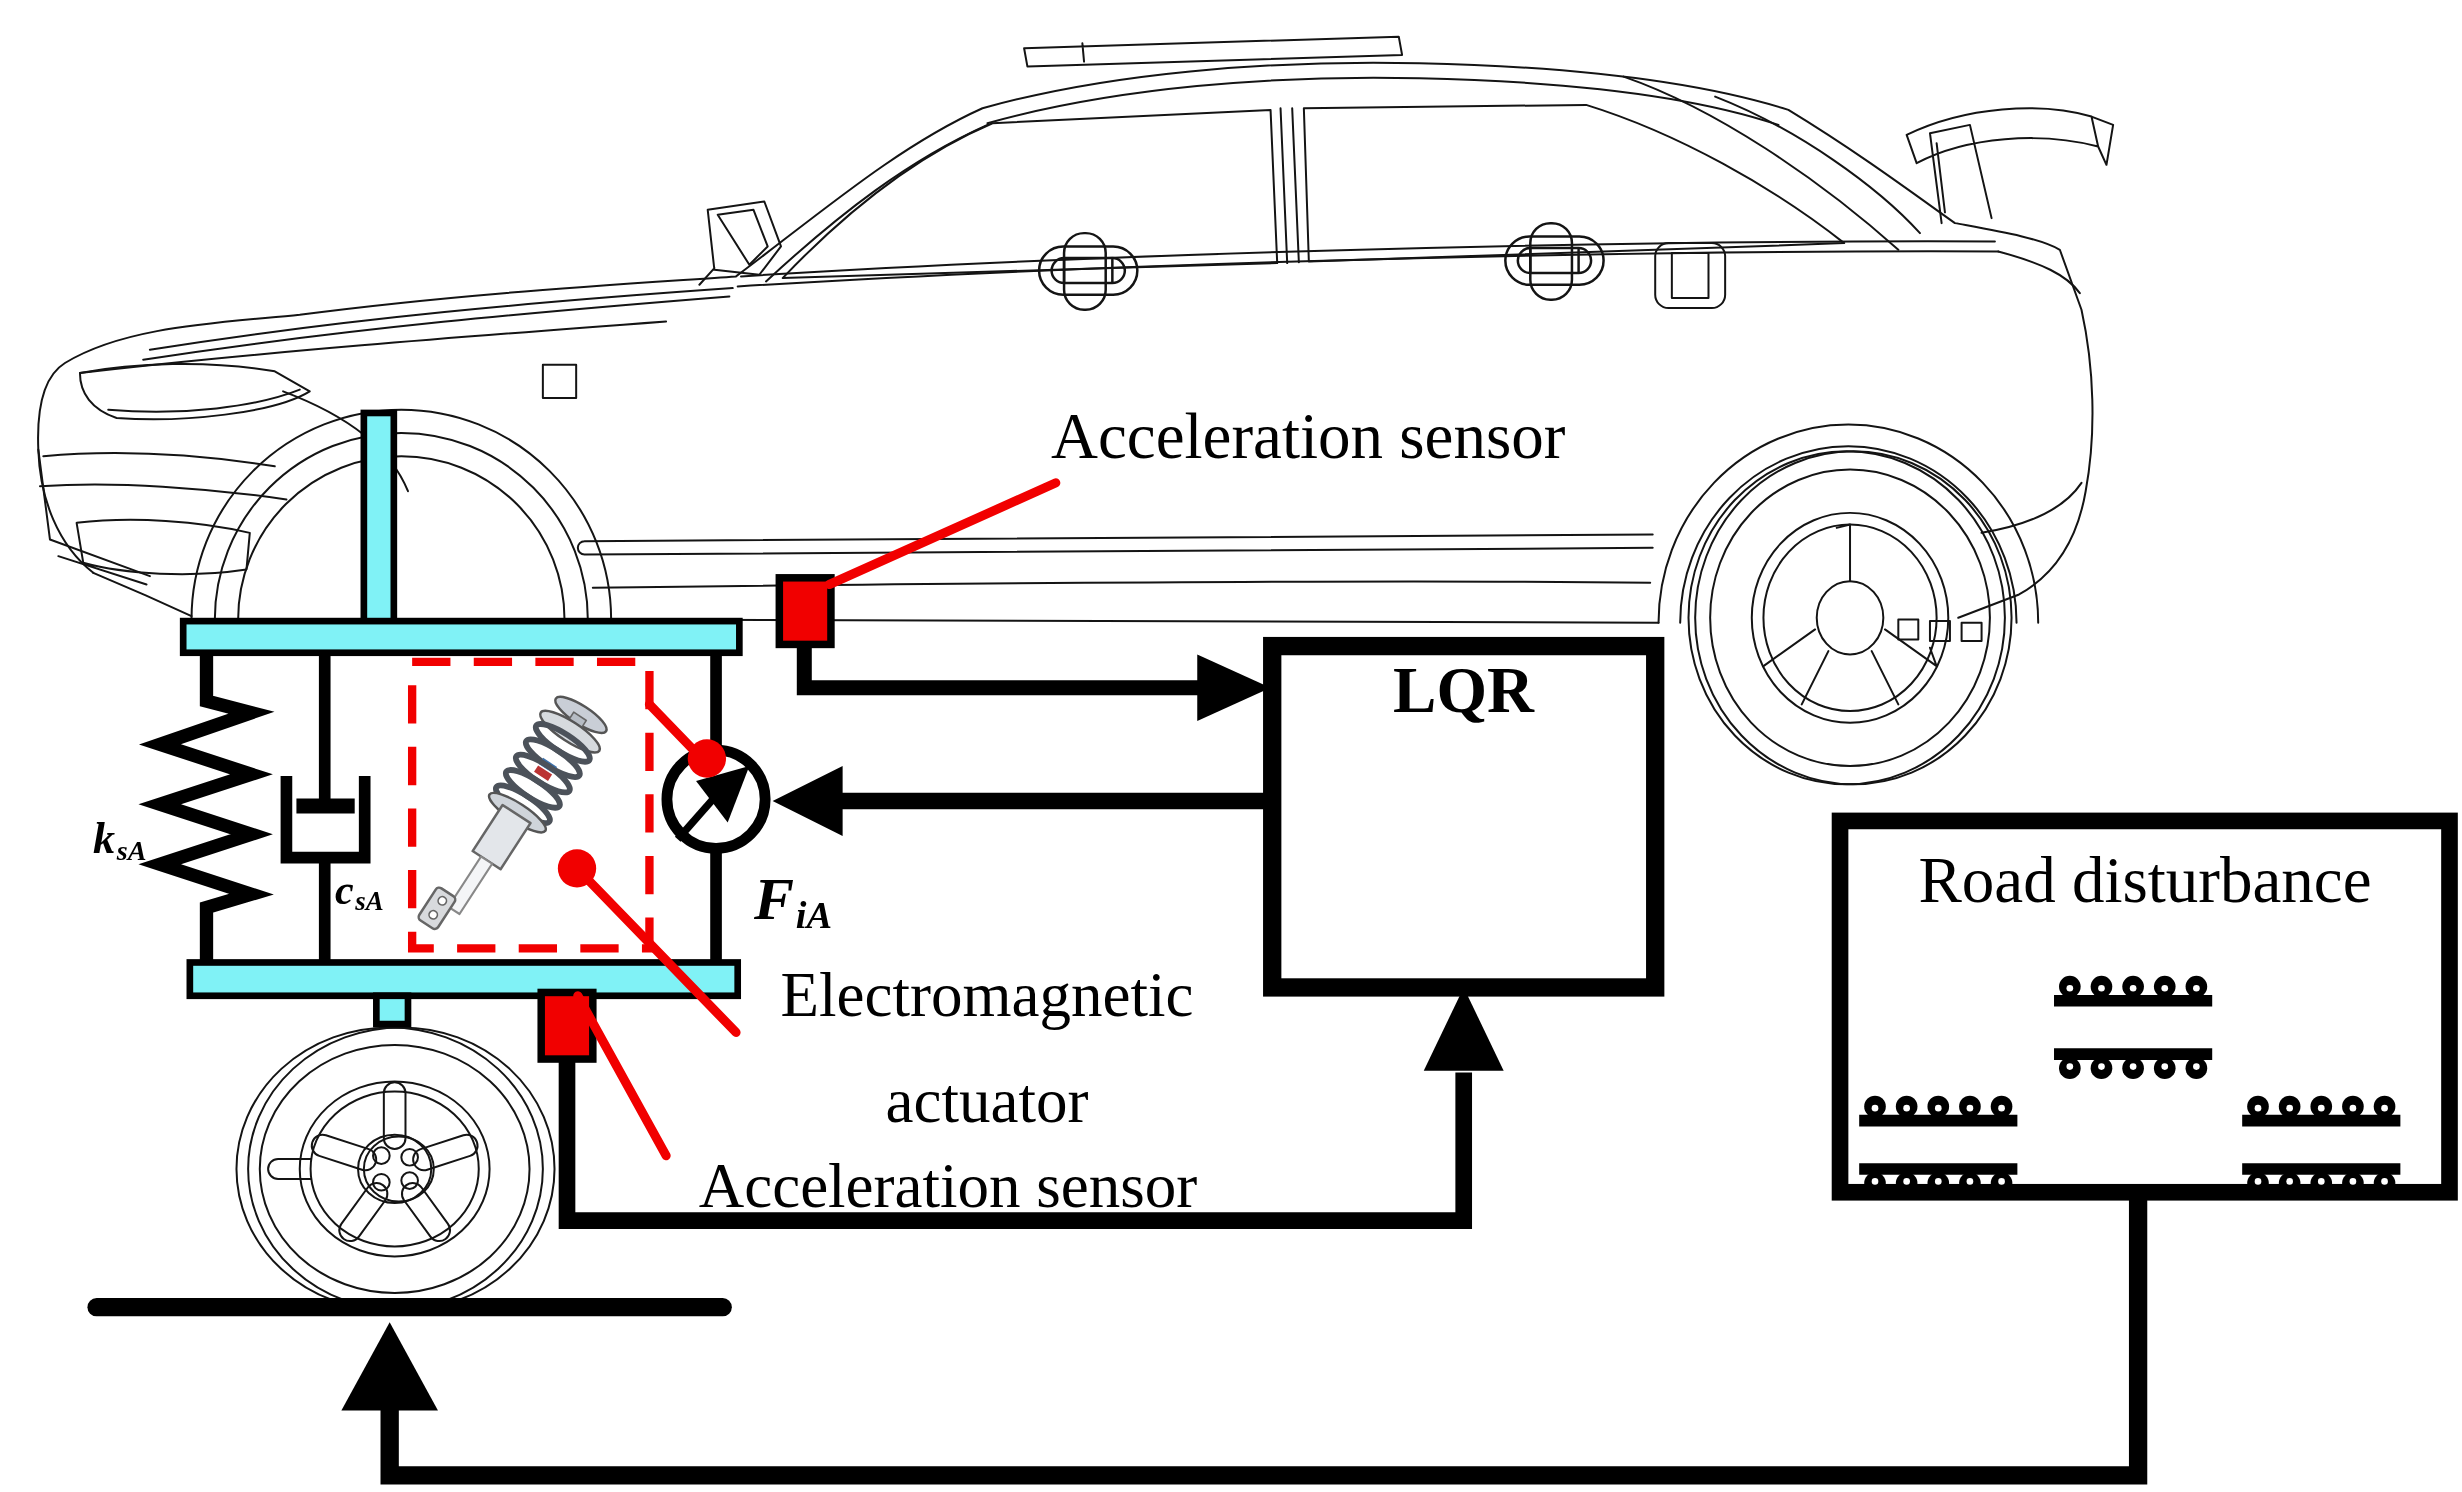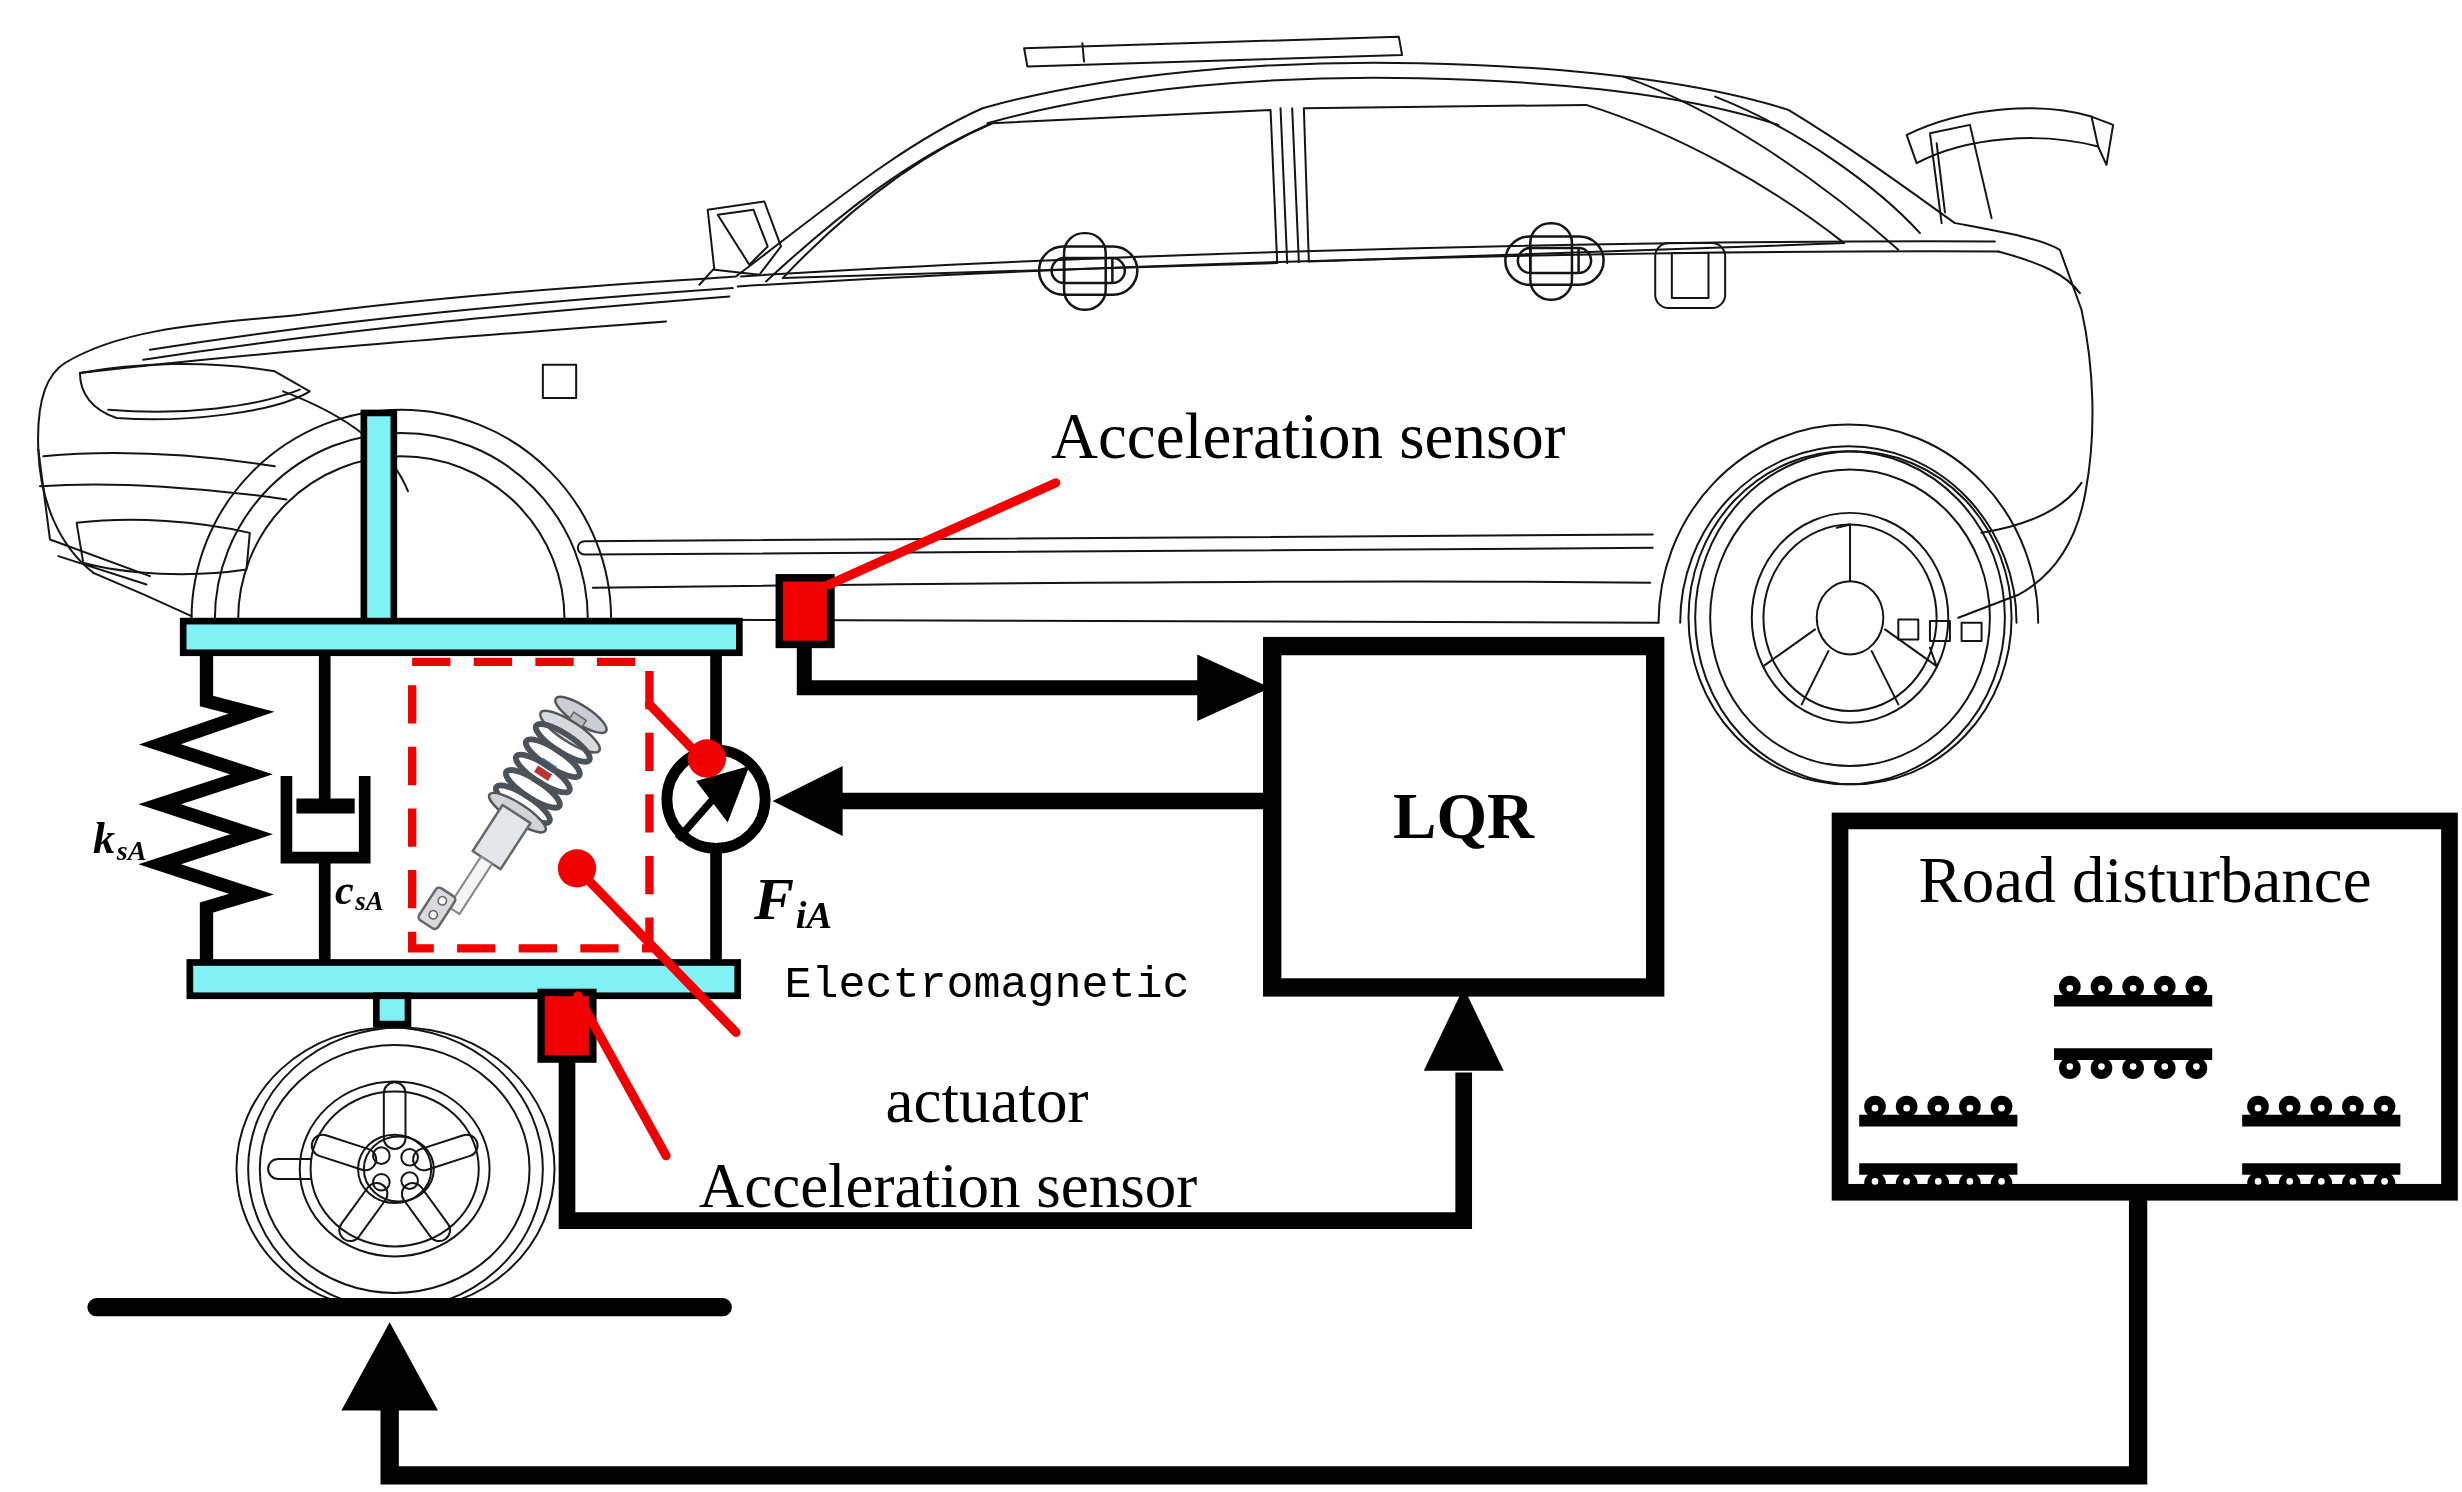--- a/index.html
+++ b/index.html
@@ -5,26 +5,26 @@
   html,body{margin:0;padding:0;background:#ffffff;}
   body{width:2462px;height:1492px;overflow:hidden;position:relative;
        font-family:"Liberation Serif","DejaVu Serif",serif;}
   #stage{position:absolute;left:0;top:0;width:2240px;height:1492px;}
   svg{position:absolute;left:0;top:0;}
   .lbl{position:absolute;color:#000;white-space:nowrap;line-height:1.04;}
   .center{text-align:center;white-space:nowrap;}
   .sym{font-style:italic;font-weight:bold;}
   .sym .sub{font-size:0.64em;vertical-align:-0.24em;margin-left:1.7px;font-style:italic;font-weight:bold;}
   #lbl-accel-top{left:1051px;top:403px;font-size:65px;}
-  #lbl-em1{left:712px;top:963px;width:550px;font-size:45px;font-family:Liberation Mono, monospace;}
+  #lbl-em1{left:712px;top:963px;width:550px;font-size:63px;}
   #lbl-em2{left:712px;top:1069px;width:550px;font-size:63px;}
   #lbl-accel-bottom{left:673px;top:1154px;width:550px;font-size:63px;}
   #lbl-road{left:1840px;top:831px;width:610px;font-size:65px;margin-top:16px;}
   #lqr-box-text{left:1272px;top:646px;width:383px;height:341px;display:flex;flex-direction:row;
-      align-items:center;justify-content:center;font-size:65px;font-weight:bold;line-height:1.38;}
+      align-items:flex-start;justify-content:center;font-size:65px;font-weight:bold;line-height:1.38;}
   #lbl-ksa{left:93px;top:816px;font-size:44px;}
   #lbl-csa{left:335px;top:869px;font-size:42px;}
   #lbl-fia{left:754px;top:868px;font-size:60px;}
 </style>
 </head>
 <body>
 
 <div id="stage">
 
 <svg width="2462" height="1492" viewBox="0 0 2957 1792">

